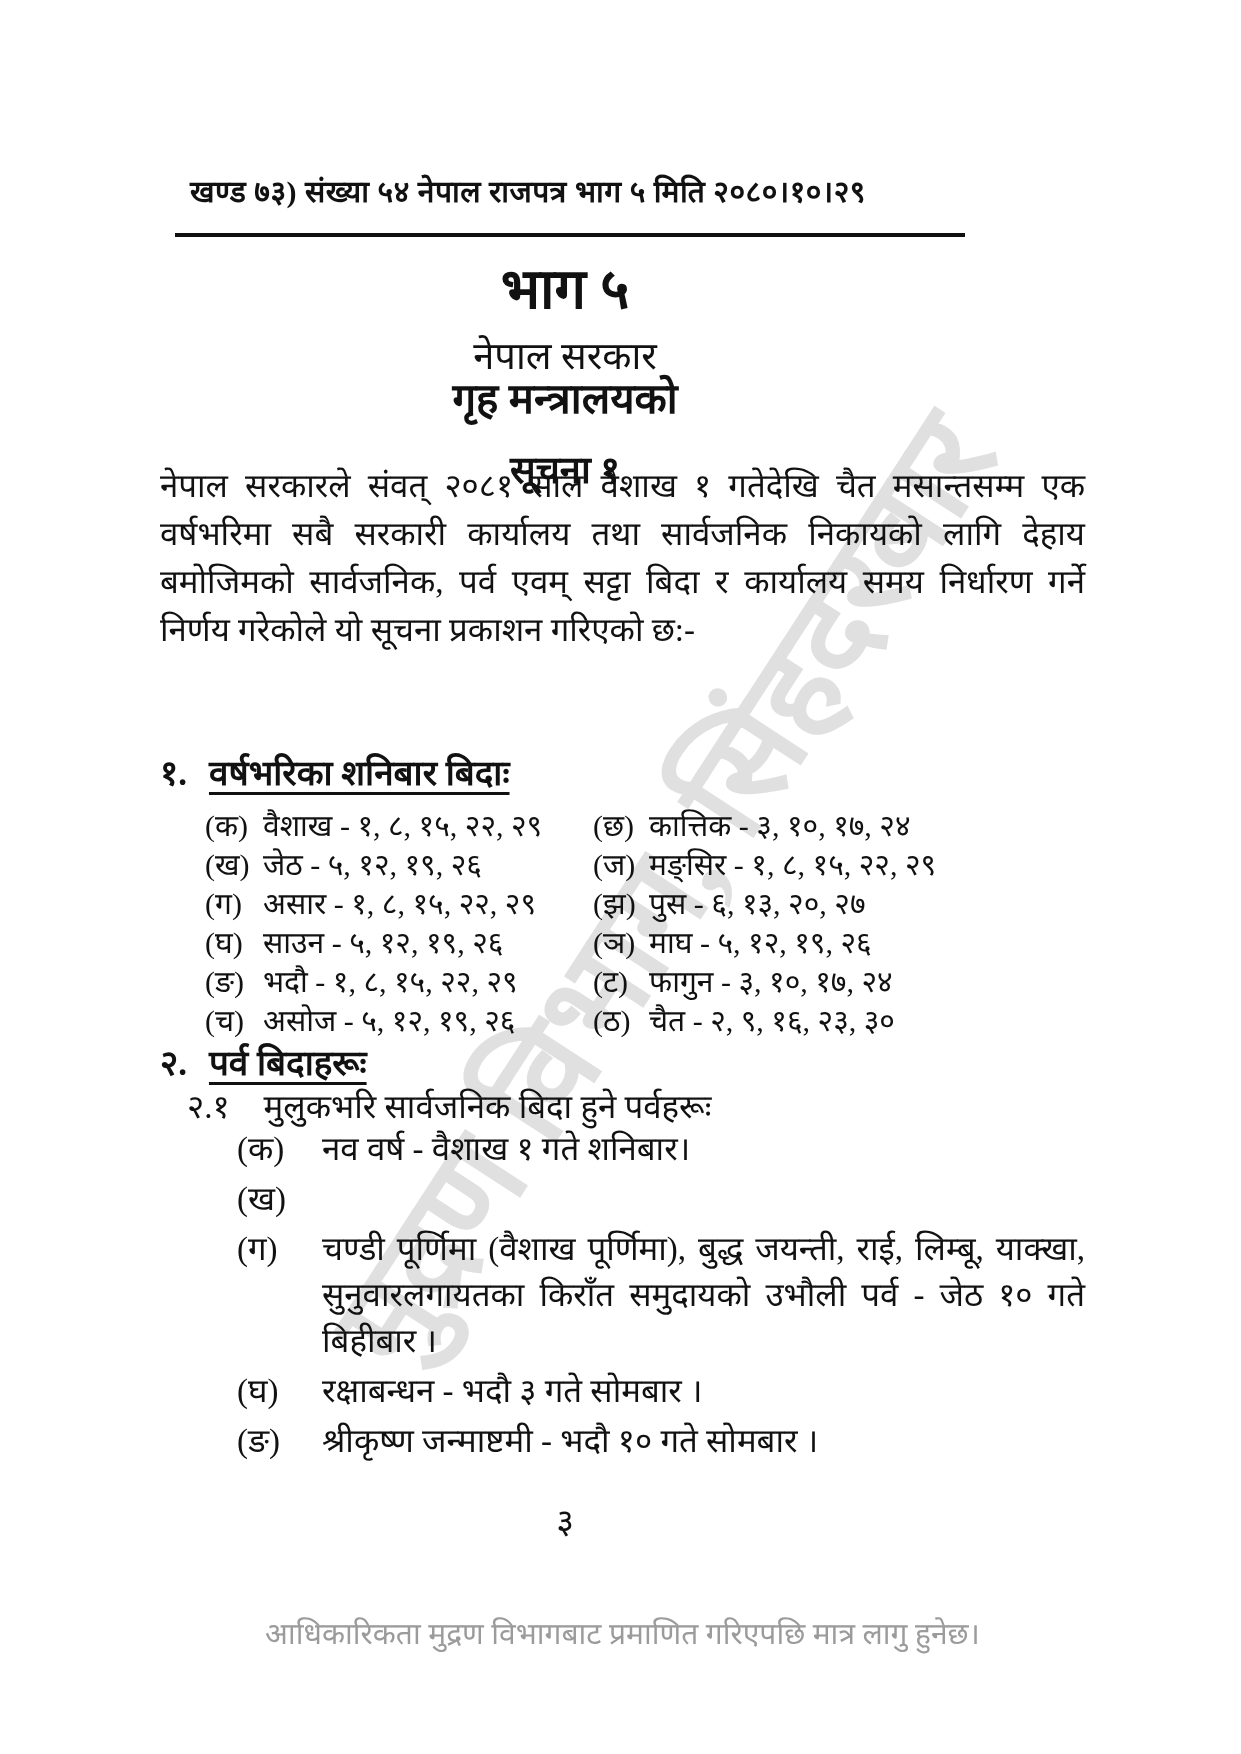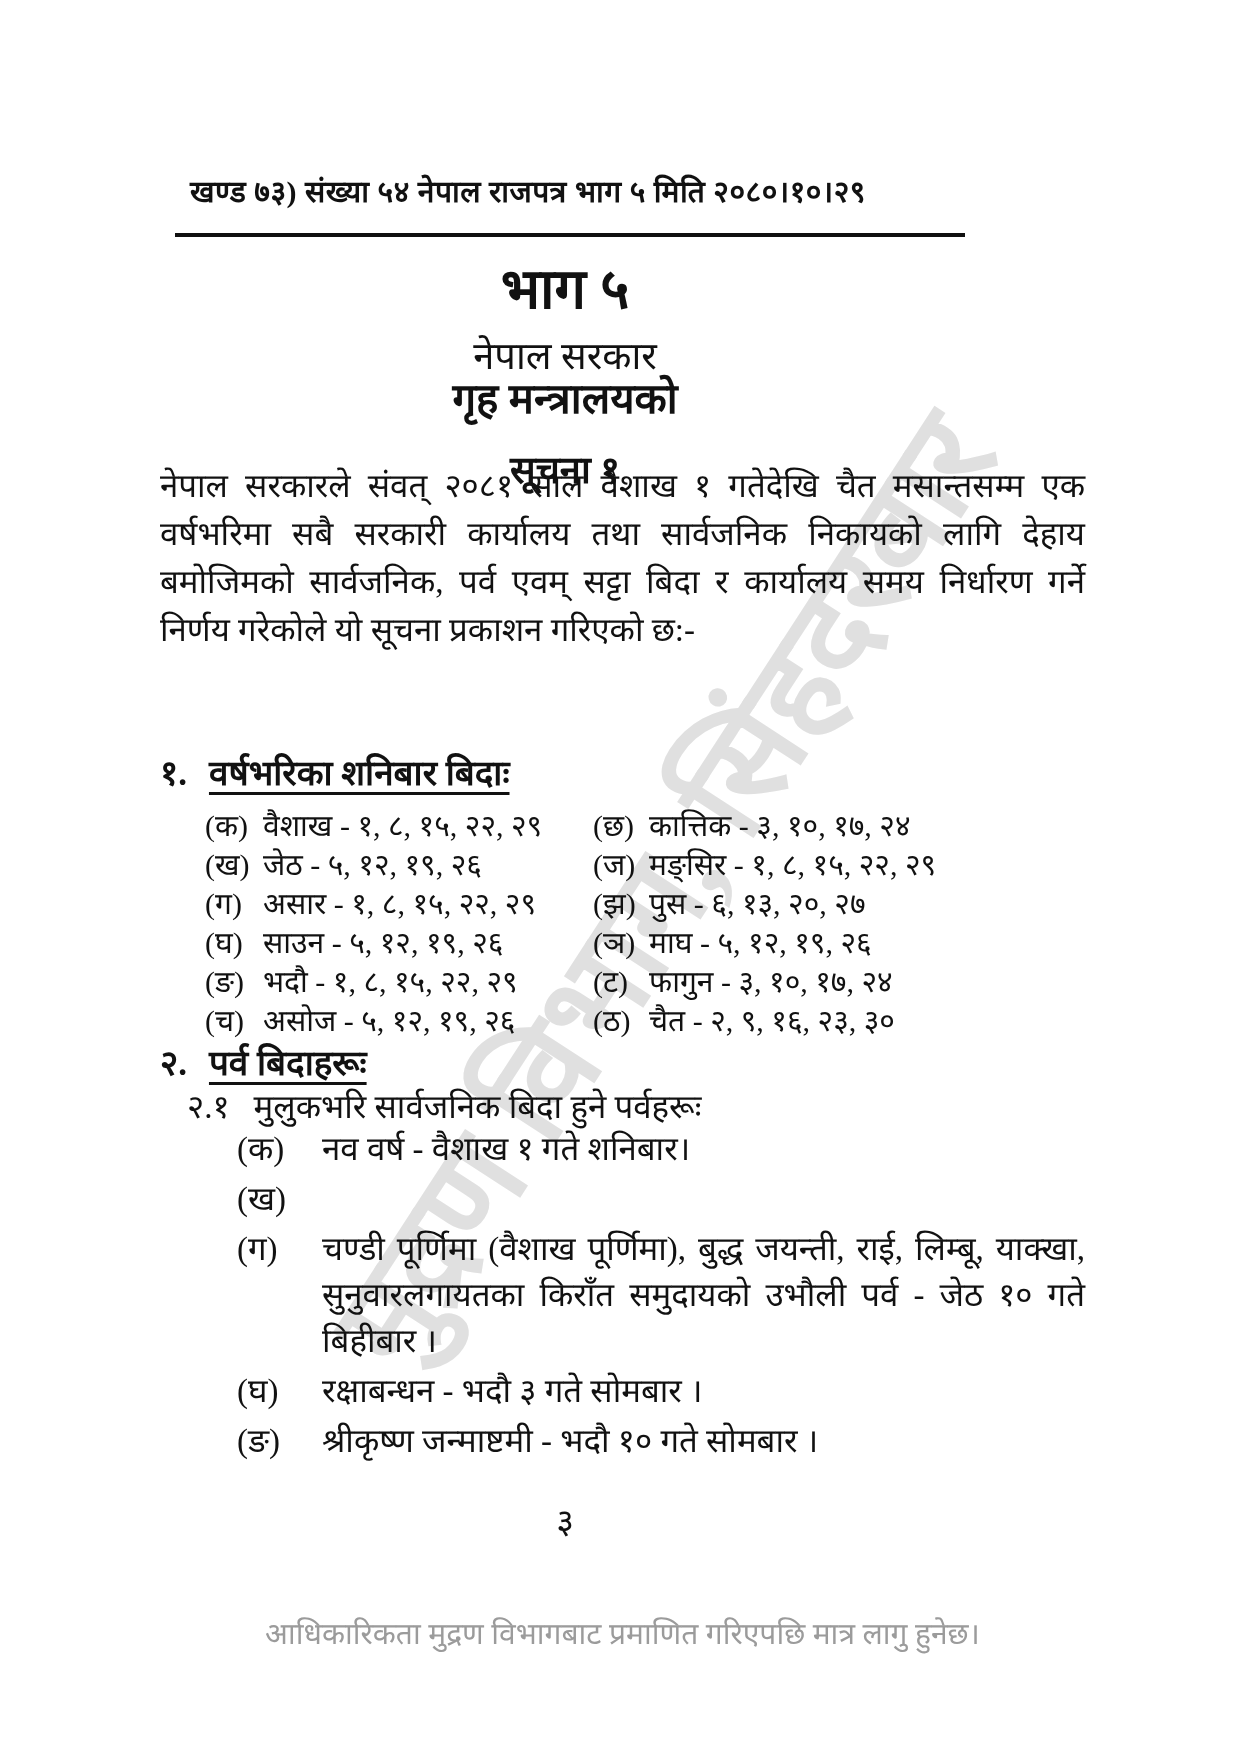--- a/index.html
+++ b/index.html
@@ -60,21 +60,21 @@
   .sec2-head { top: 1038px; }
   .sec-head .underlined { text-decoration: underline; text-decoration-thickness: 3px; text-underline-offset: 7px; }
   .sat-list { position: absolute; top: 806px; left: 205px; font-size: 30px; }
   .sat-row {
     display: grid;
     grid-template-columns: 58px 330px 56px auto;
     line-height: 39px;
   }
   .sub-head {
     position: absolute; top: 1083px; left: 187px;
-    display: flex; gap: 24px; font-size: 33px;
+    display: flex; gap: 34px; font-size: 33px;
   }
   .fest-list { position: absolute; top: 1126px; left: 237px; width: 848px; font-size: 33px; }
   .fest-item { display: flex; margin-bottom: 4px; }
   .fest-label { width: 85px; flex: 0 0 85px; line-height: 46px; }
   .fest-text { width: 763px; line-height: 46px; text-align: justify; }
   .page-number { top: 1497px; font-size: 34px; }
   .footer-line {
     position: absolute;
     top: 1598px; left: 160px; width: 925px;
     text-align: center;

